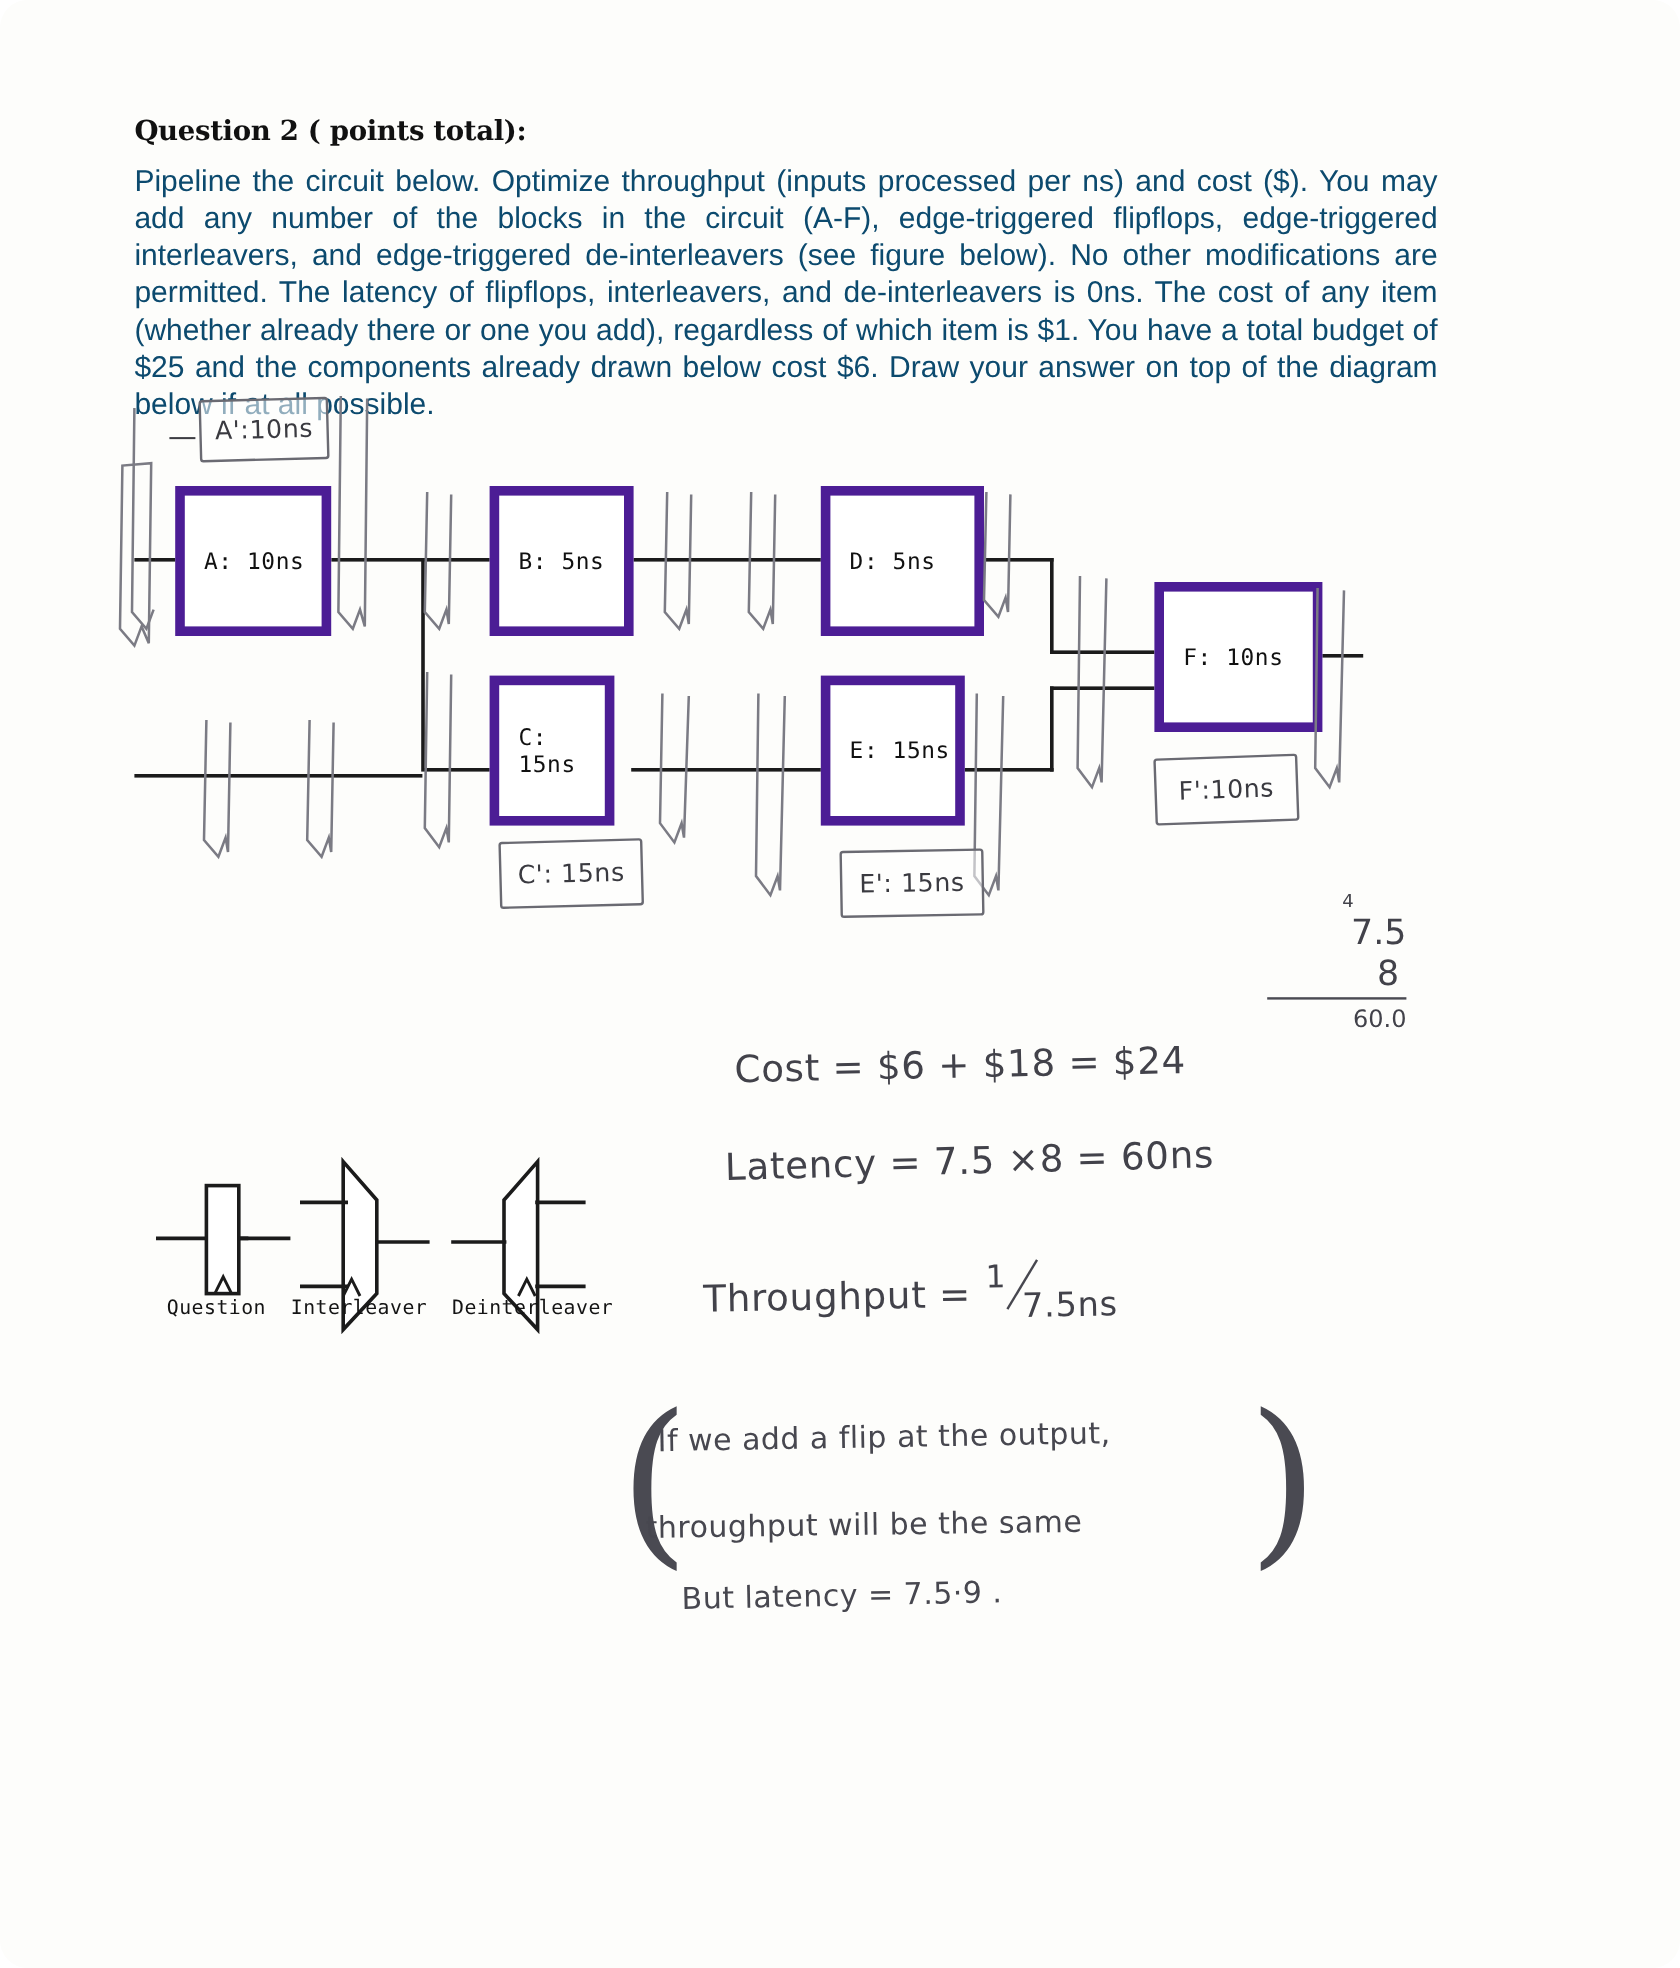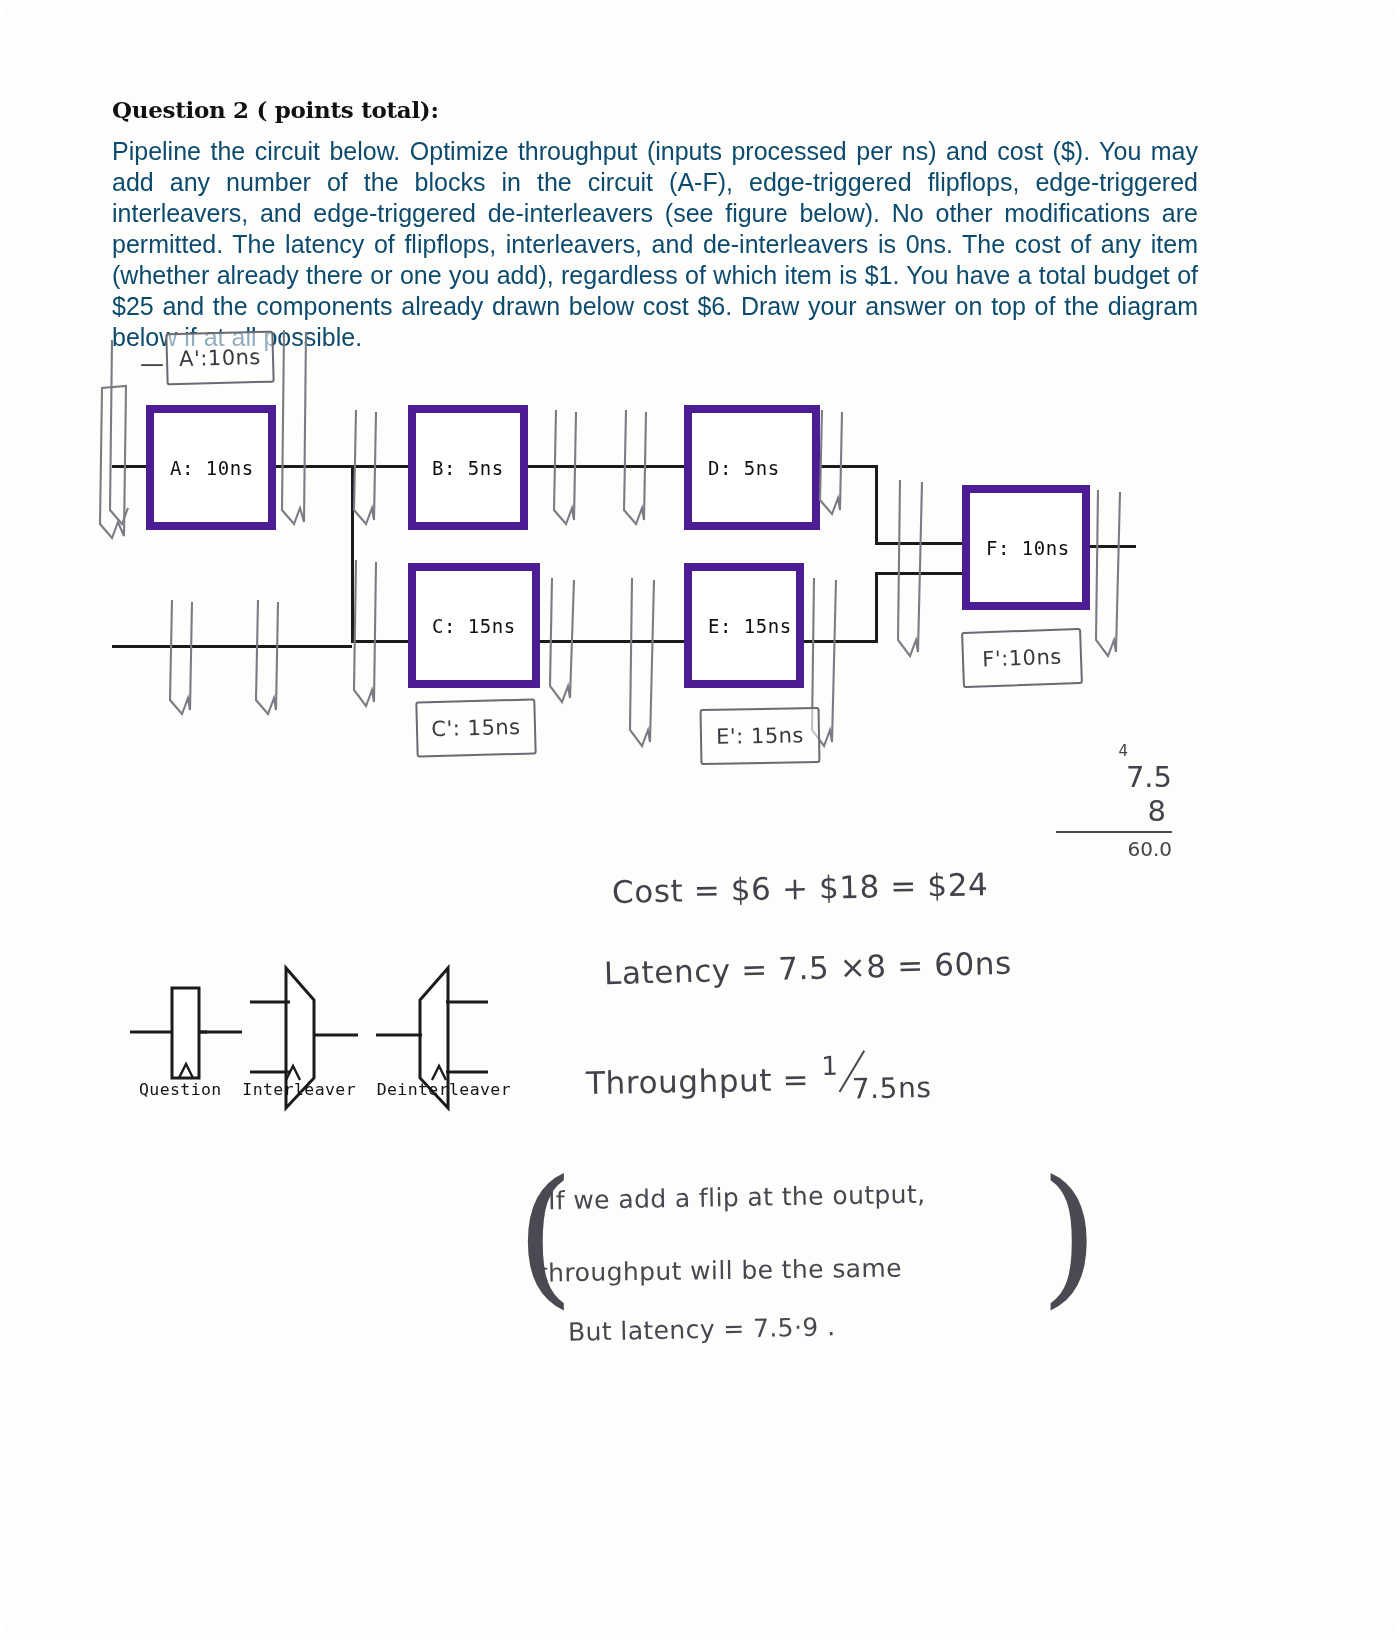--- a/index.html
+++ b/index.html
@@ -202,30 +202,30 @@
     <div class="wire v" style="left:875px; top:262px; height:71px;"></div>
     <div class="wire h" style="left:875px; top:262px; width:88px;"></div>
     <div class="wire h" style="left:1084px; top:235px; width:52px;"></div>
 
     <div class="blk" style="left:146px; top:95px; width:130px; height:125px;">
       <span>A: 10ns</span>
     </div>
     <div class="blk" style="left:408px; top:95px; width:120px; height:125px;">
       <span>B: 5ns</span>
     </div>
-    <div class="blk" style="left:408px; top:253px; width:132px; height:125px;">
+    <div class="blk" style="left:408px; top:253px; width:104px; height:125px;">
       <span>C: 15ns</span>
     </div>
     <div class="blk" style="left:684px; top:95px; width:136px; height:125px;">
       <span>D: 5ns</span>
     </div>
     <div class="blk" style="left:684px; top:253px; width:120px; height:125px;">
       <span>E: 15ns</span>
     </div>
-    <div class="blk" style="left:962px; top:175px; width:128px; height:125px;">
+    <div class="blk" style="left:962px; top:175px; width:140px; height:125px;">
       <span>F: 10ns</span>
     </div>
 
     <svg width="1400" height="520" style="position:absolute;left:0;top:0;pointer-events:none;">
       <g class="pencil">
 
         <path d="M102,78 L100,214 L112,228 L118,212 L124,226 L126,76 Z"></path>
         <path d="M112,30 L110,200 L122,214 L128,198"></path>
 
         <path d="M284,20 L282,200 L294,214 L300,198 L304,212 L306,22"></path>

